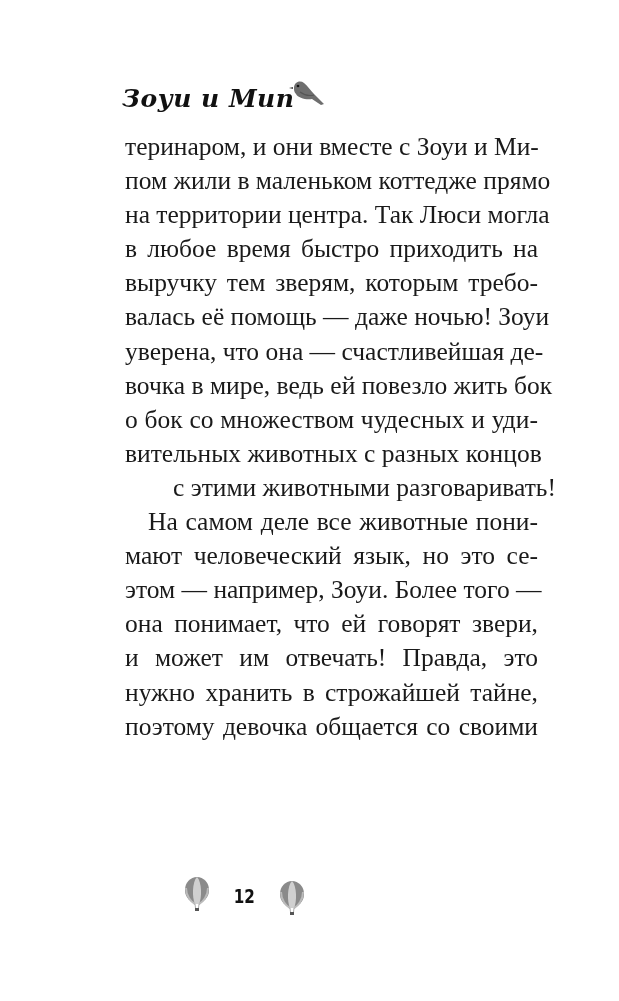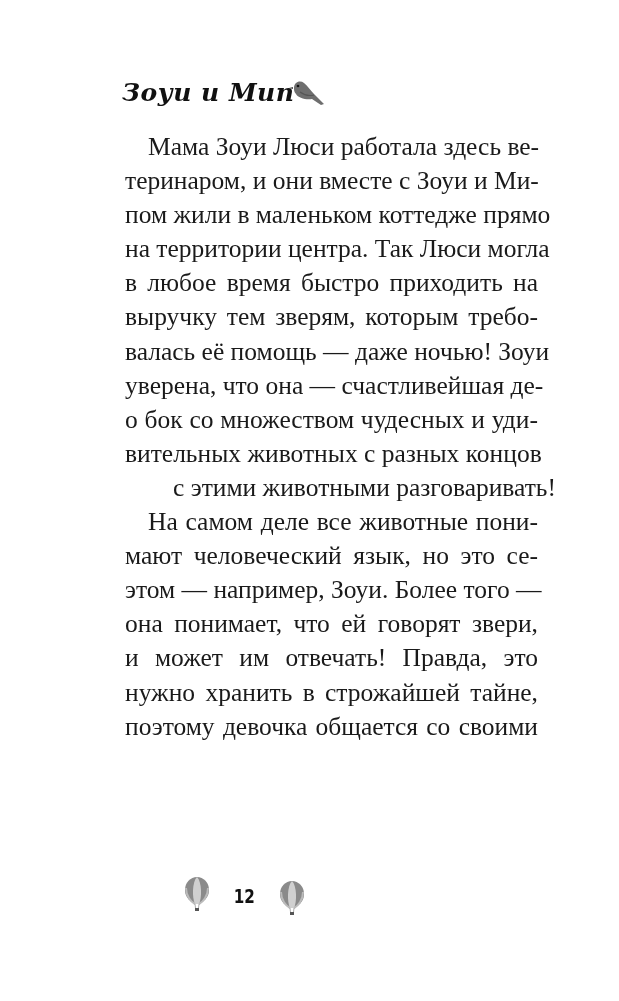--- a/index.html
+++ b/index.html
@@ -1,17 +1,17 @@
 <!DOCTYPE html>
 <html><head>
   <meta charset="utf-8">
   <style>
     html, body { margin:0; padding:0; background:#ffffff; }
     body { width:619px; height:1001px; position:relative; overflow:hidden; }
-    .header { position:absolute; left:122px; top:78px; height:40px; display:flex; align-items:flex-start; }
+    .header { position:absolute; left:122px; top:78px; height:40px; display:flex; align-items:center; }
     .header-title { font-family:"DejaVu Serif", serif; font-style:italic; font-weight:bold; font-size:25px; color:#111; letter-spacing:0.5px; }
     .bird { width:38px; height:32px; margin-left:-6px; margin-bottom:8px; }
     .body-text { position:absolute; left:125px; top:130px; width:413px; font-family:"Liberation Serif", serif; font-size:25.5px; line-height:34.1px; color:#1a1a1a; }
     .line { display:block; text-align:justify; text-align-last:justify; white-space:nowrap; height:34.1px; }
     .line.last { text-align-last:left;margin-left:48px; }
     .line.indent { padding-left:23px; }
     .footer { position:absolute; left:0; width:489px; top:872px; display:flex; justify-content:center; align-items:center; gap:20px; }
     .balloon { width:28px; height:40px; }
     .page-num { font-family:"DejaVu Sans", sans-serif; font-weight:bold; font-size:19px; color:#111; transform:scaleX(0.8); }
   </style>
@@ -22,28 +22,28 @@
   <span class="header-title">Зоуи и Мип</span>
   <svg class="bird" viewBox="0 0 38 32">
     <path d="M6 10 C6 4 12 2 16 5 C20 8 22 12 26 16 L36 26 L33 27 L24 21 C18 22 10 20 8 16 C6 14 6 12 6 10 Z" fill="#6e6e6e"></path>
     <path d="M5 9 L1 10 L5 11 Z" fill="#444"></path>
     <circle cx="10" cy="8" r="1.3" fill="#111"></circle>
     <path d="M12 14 C16 17 22 18 26 17" stroke="#555" stroke-width="1.2" fill="none"></path>
   </svg>
 </div>
 
 <div class="body-text" id="body-text">
-    <span class="line indent">Мама Зоуи Люси работала здесь ве-</span>
     <span class="line">теринаром, и они вместе с Зоуи и Ми-</span>
     <span class="line">пом жили в маленьком коттедже прямо</span>
     <span class="line">на территории центра. Так Люси могла</span>
     <span class="line">в любое время быстро приходить на</span>
     <span class="line">выручку тем зверям, которым требо-</span>
     <span class="line">валась её помощь — даже ночью! Зоуи</span>
     <span class="line">уверена, что она — счастливейшая де-</span>
+    <span class="line">вочка в мире, ведь ей повезло жить бок</span>
     <span class="line">о бок со множеством чудесных и уди-</span>
     <span class="line">вительных животных с разных концов</span>
     <span class="line last">с этими животными разговаривать!</span>
     <span class="line indent">На самом деле все животные пони-</span>
     <span class="line">мают человеческий язык, но это се-</span>
     <span class="line">этом — например, Зоуи. Более того —</span>
     <span class="line">она понимает, что ей говорят звери,</span>
     <span class="line">и может им отвечать! Правда, это</span>
     <span class="line">нужно хранить в строжайшей тайне,</span>
     <span class="line">поэтому девочка общается со своими</span>

